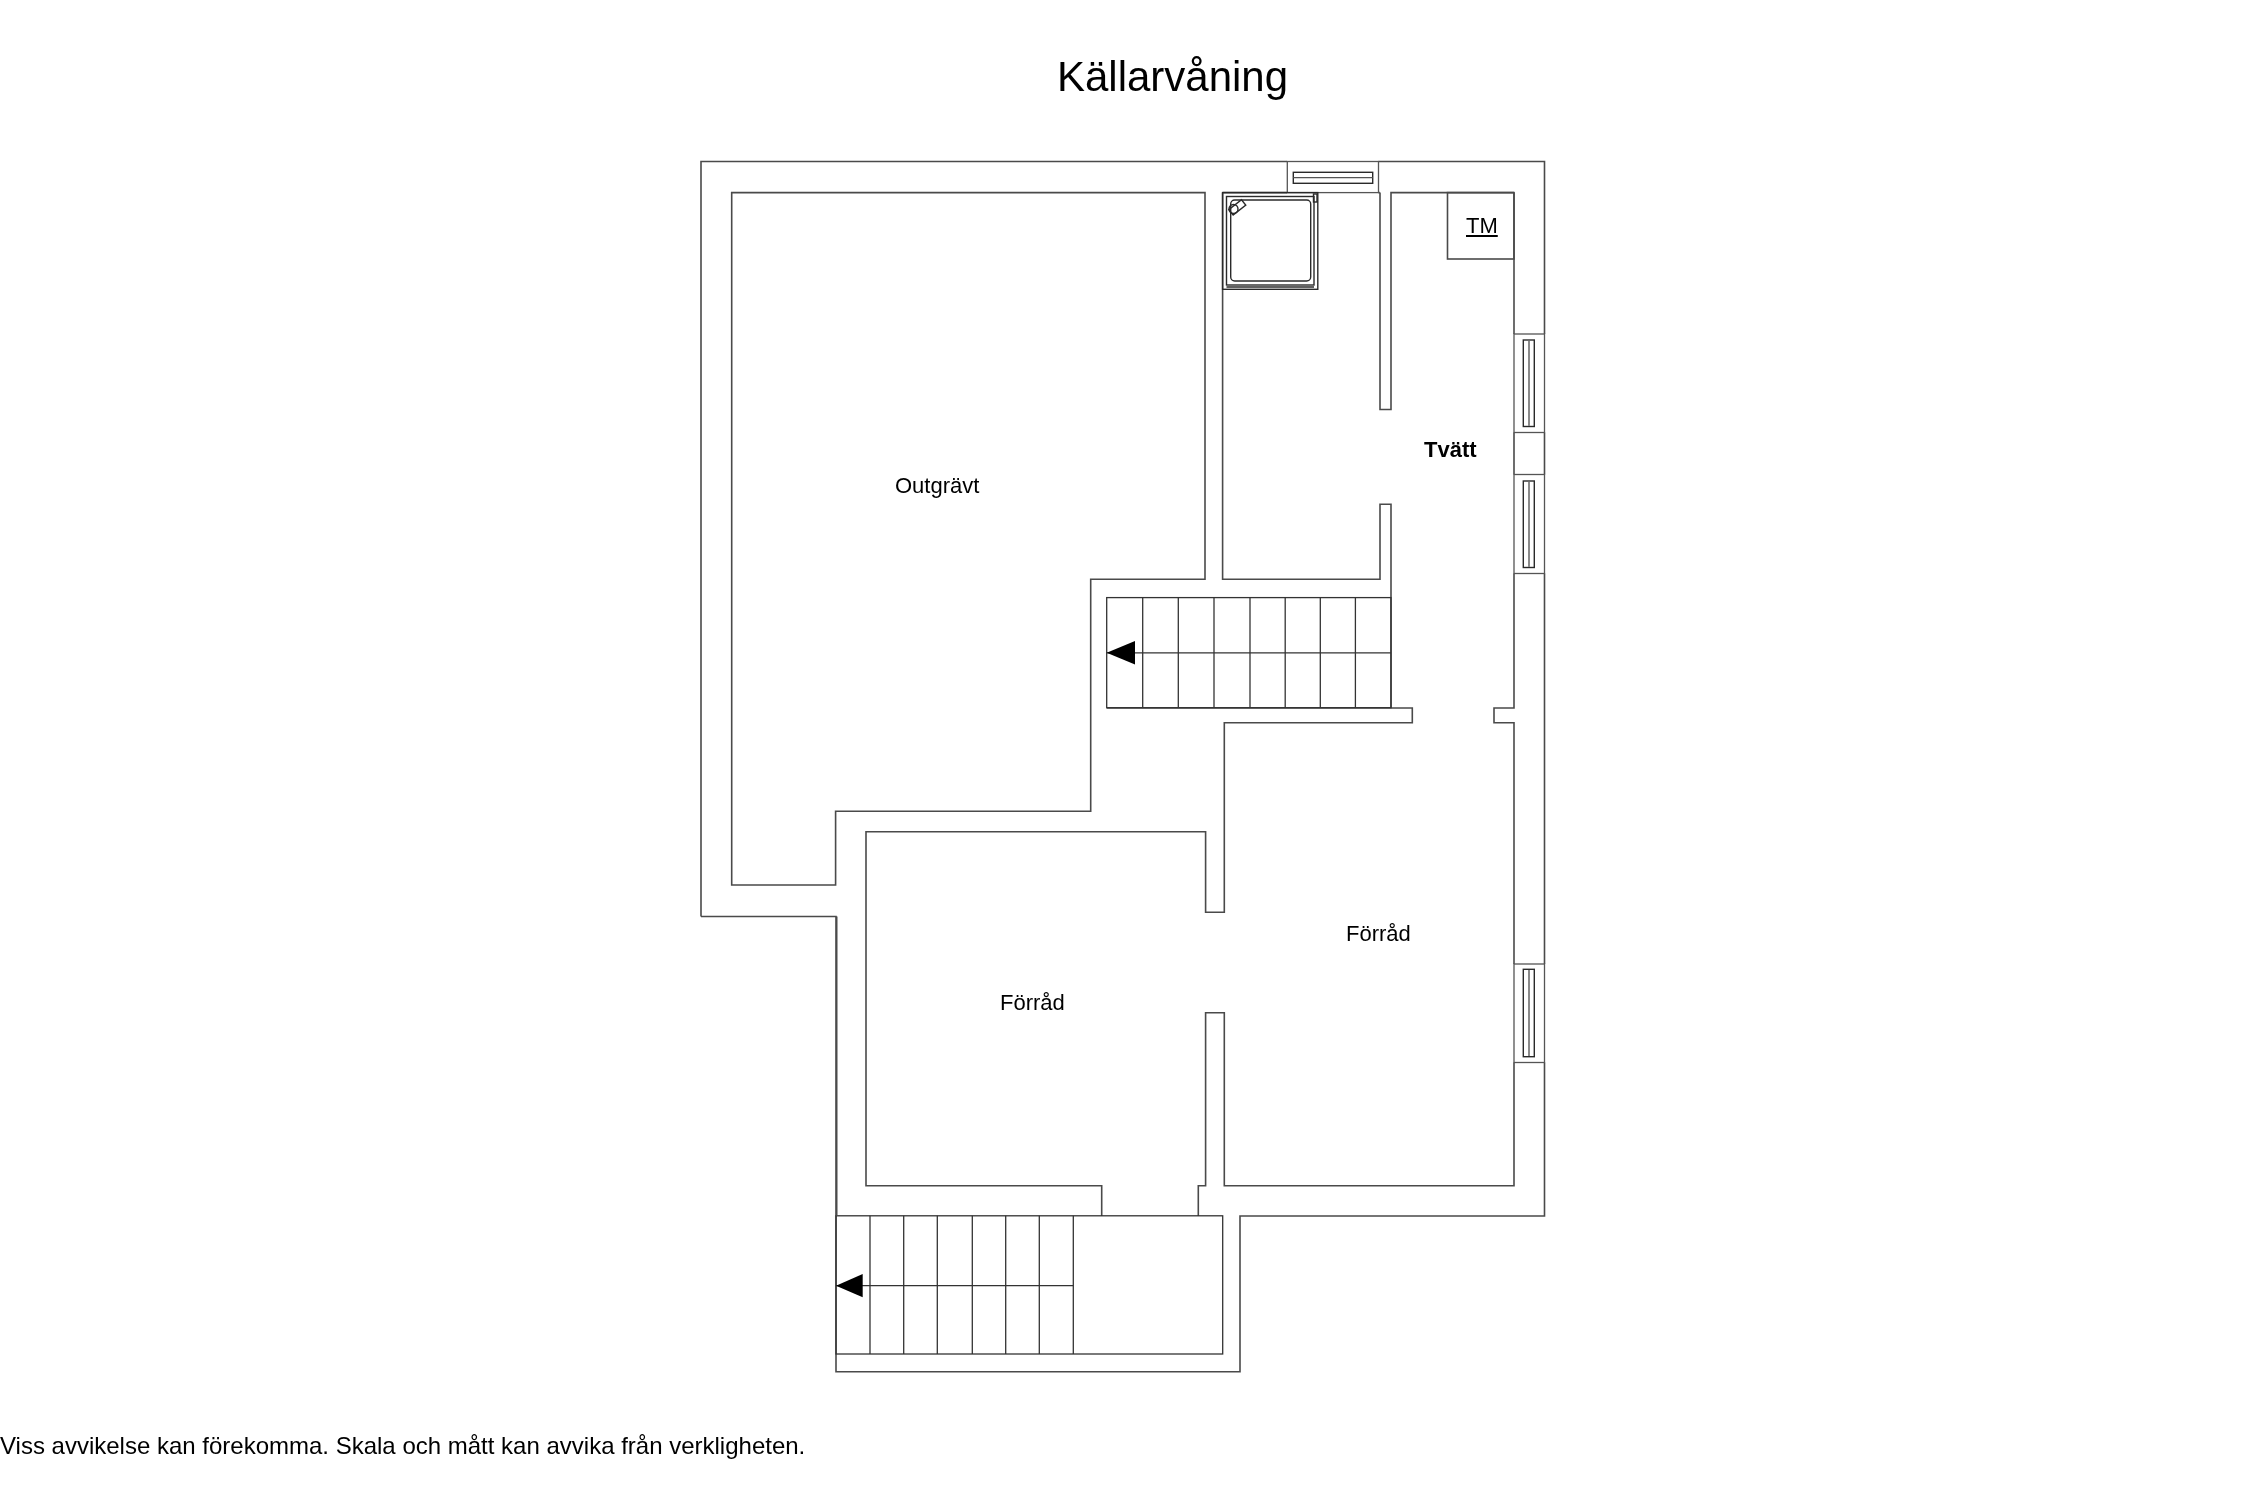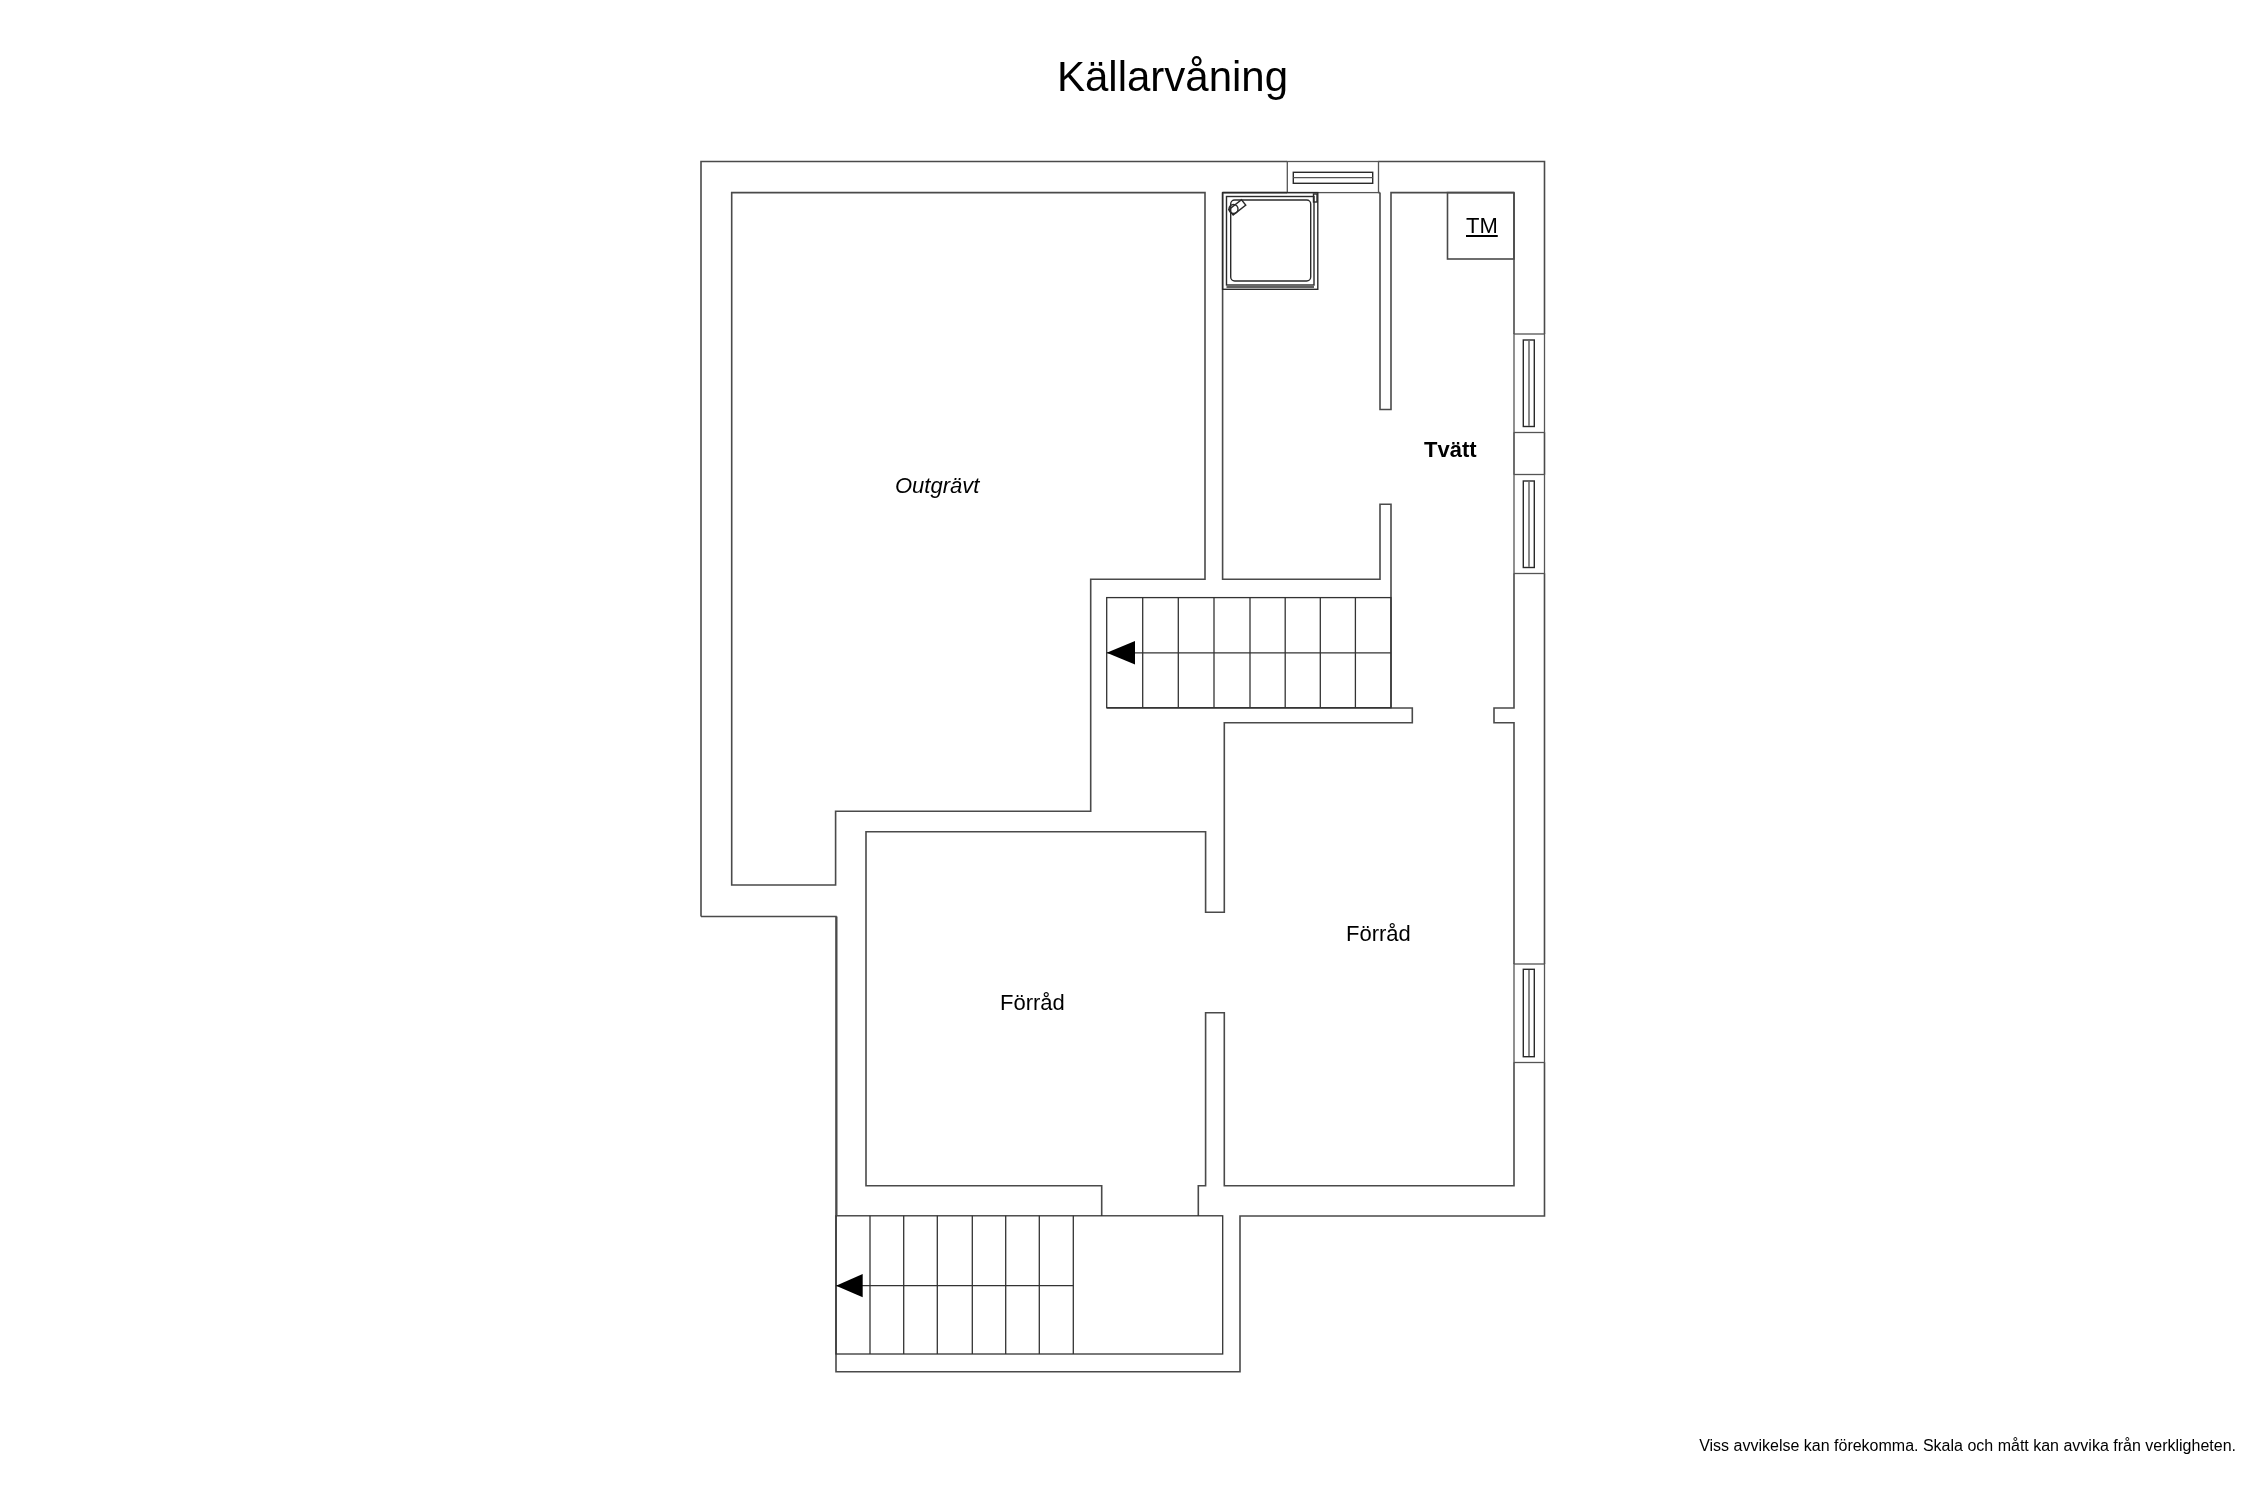--- a/index.html
+++ b/index.html
@@ -1,21 +1,21 @@
 <!DOCTYPE html>
 <html><head>
   <meta charset="utf-8">
   <style>
     html, body { margin: 0; padding: 0; background: #ffffff; }
     body { width: 2250px; height: 1500px; position: relative; overflow: hidden;
            font-family: "Liberation Sans", "DejaVu Sans", sans-serif; color: #000; }
     .title { position: absolute; left: 0; width: 2345px; top: 52px; text-align: center;
              font-size: 42px; line-height: 50px; }
-    .footer { position: absolute; left: 0; width: 2236px; top: 1431px; text-align: right;
-              font-size: 16px; line-height: 30px; }
+    .footer { position: absolute; left: 0; width: 2236px; top: 1431px; text-align: left;
+              font-size: 24px; line-height: 30px; }
     svg.plan { position: absolute; left: 0; top: 0; }
     .label { position: absolute; font-size: 22px; line-height: 26px; white-space: nowrap; }
     .w { fill: none; stroke: #4a4a4a; stroke-width: 1.6; }
     .wd { fill: none; stroke: #2a2a2a; stroke-width: 1.4; }
     .win { fill: none; stroke: #555; stroke-width: 1.3; }
     .glass { fill: none; stroke: #8a8a8a; stroke-width: 2; }
     .stair { fill: none; stroke: #333; stroke-width: 1.3; }
     .arrow { fill: #000; stroke: none; }
   </style>
 </head>
@@ -94,19 +94,19 @@
     <line class="stair" x1="972.3" y1="1215.8" x2="972.3" y2="1354"></line>
     <line class="stair" x1="1005.7" y1="1215.8" x2="1005.7" y2="1354"></line>
     <line class="stair" x1="1039.3" y1="1215.8" x2="1039.3" y2="1354"></line>
     <line class="stair" x1="1073.3" y1="1215.8" x2="1073.3" y2="1354"></line>
     <polygon class="arrow" points="836,1285.7 862.7,1274 862.7,1297.3"></polygon>
   </g>
 
   <path class="w" d="M836.7,916.5 L836.7,1215.8"></path>
 </svg>
 
-<div class="label" style="left:895px; top:473px;font-style:italic;">Outgrävt</div>
+<div class="label" style="left:895px; top:473px;">Outgrävt</div>
 <div class="label" style="left:1424px; top:437px;font-weight:bold;">Tvätt</div>
 <div class="label" style="left:1346px; top:921px;">Förråd</div>
 <div class="label" style="left:1000px; top:990px;">Förråd</div>
 <div class="label" style="left:1466px; top:213px;text-decoration:underline;">TM</div>
 
 <div class="footer">Viss avvikelse kan förekomma. Skala och mått kan avvika från verkligheten.</div>
 
 </body></html>

